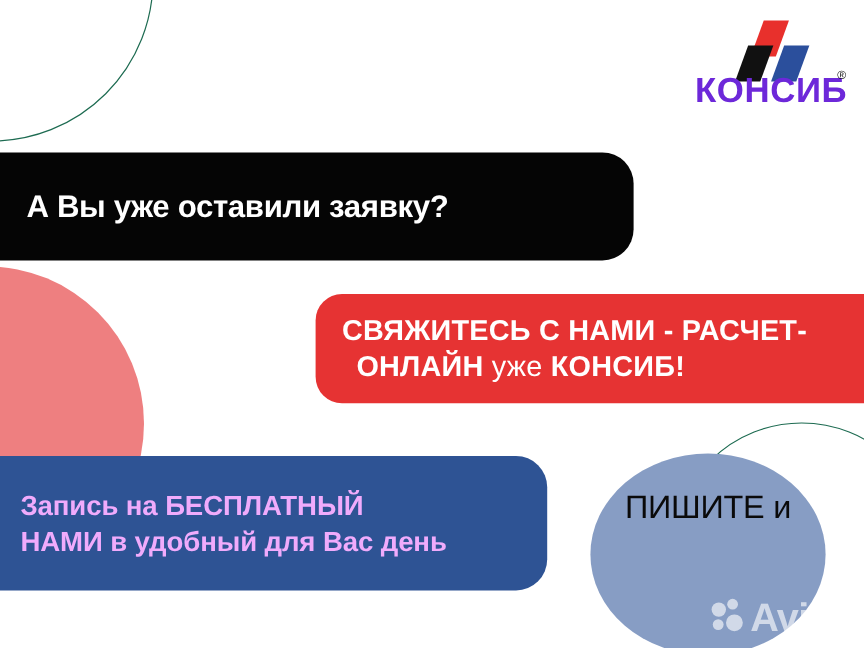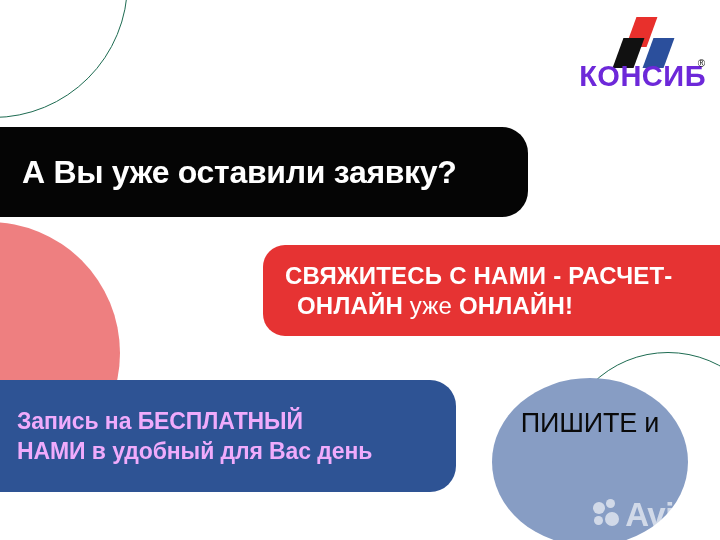--- a/index.html
+++ b/index.html
@@ -117,21 +117,21 @@
     left: -30px;
     top: 127px;
     width: 558px;
     height: 90px;
     background: #050505;
     border-radius: 0 26px 26px 0;
     padding-left: 52px;
   }
   #banner-black .line {
     color: #ffffff;
-    font-size: 32px;
+    font-size: 26px;
     font-weight: bold;
     letter-spacing: -0.3px;
   }
 
   #banner-red {
     left: 263px;
     top: 245px;
     width: 487px;
     height: 91px;
     background: #e63333;
@@ -242,21 +242,21 @@
     <div id="logo-wordmark">КОНСИБ</div>
     <div id="logo-reg">®</div>
   </div>
 
   <div class="banner" id="banner-black">
     <div class="line">А Вы уже оставили заявку?</div>
   </div>
 
   <div class="banner" id="banner-red">
     <div class="line line-1">СВЯЖИТЕСЬ С НАМИ - РАСЧЕТ-</div>
-    <div class="line line-2"><span>ОНЛАЙН</span> <span class="soft">уже</span> <span>ОНЛАЙН!</span></div>
+    <div class="line line-2"><span>ОНЛАЙН</span> <span class="soft">уже</span> <span>КОНСИБ!</span></div>
   </div>
 
   <div class="banner" id="banner-blue">
     <div class="line">Запись на БЕСПЛАТНЫЙ</div>
     <div class="line">НАМИ в удобный для Вас день</div>
   </div>
 
   <div id="circle-cta">
     <div class="line">ПИШИТЕ и</div>
   </div>

